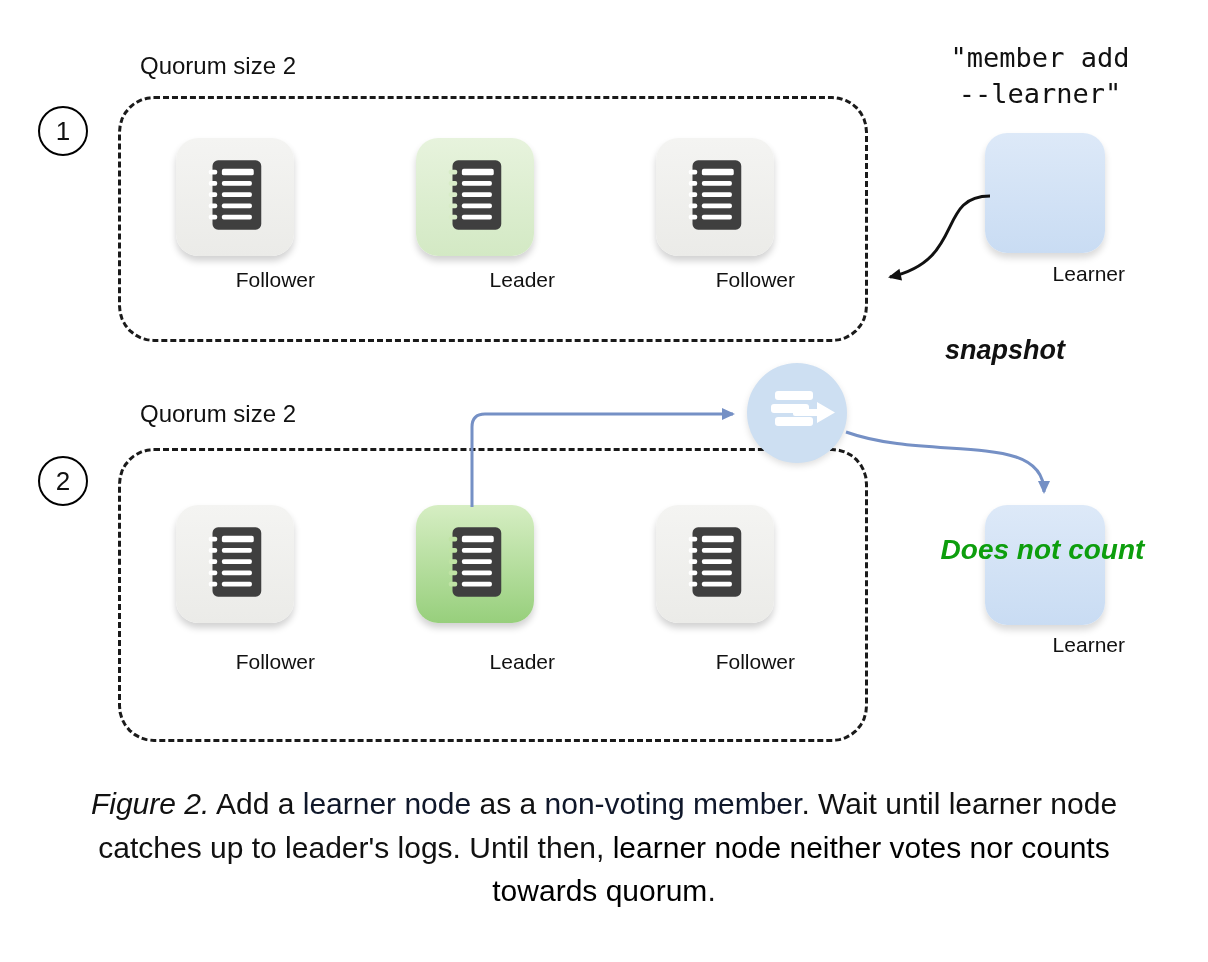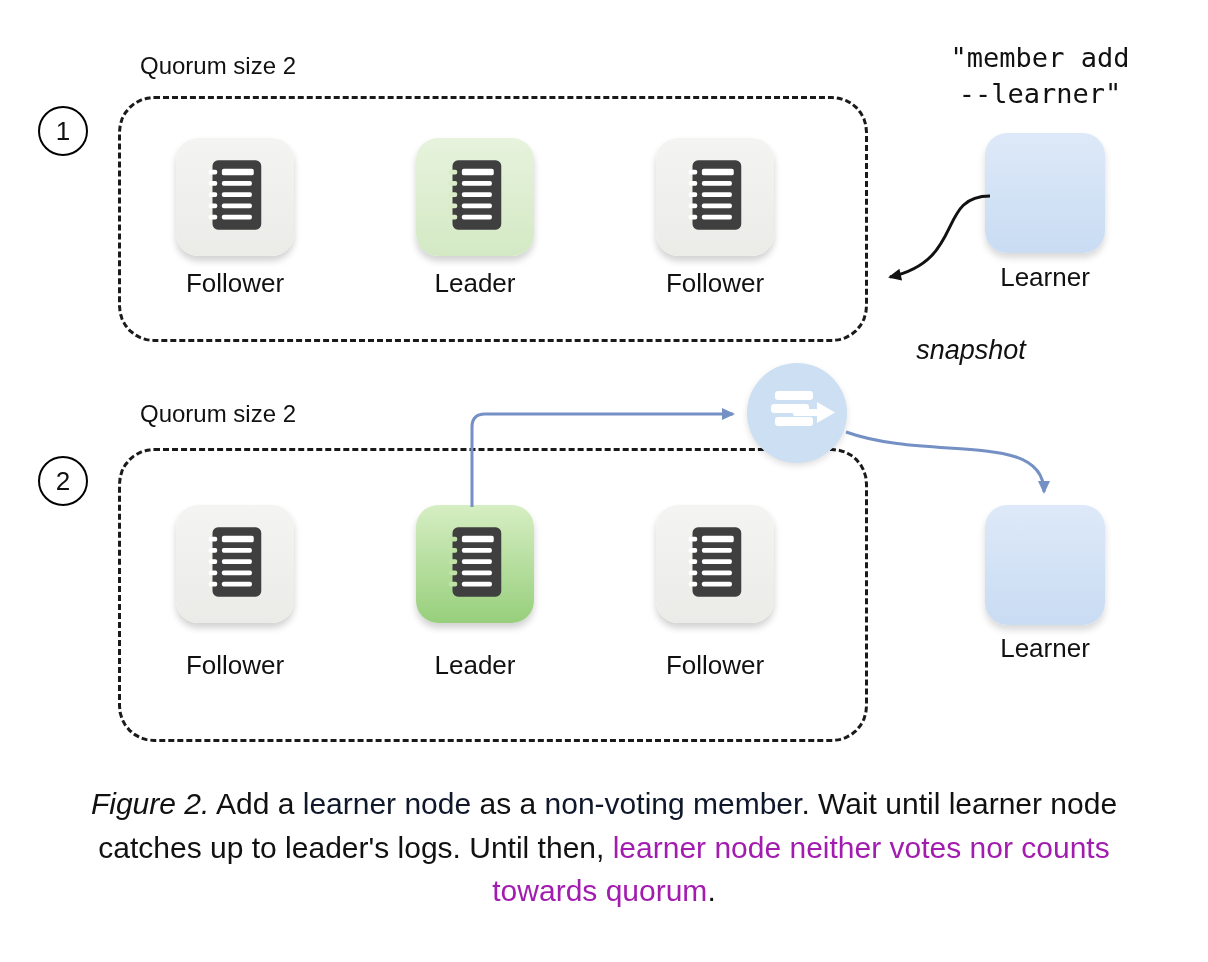--- a/index.html
+++ b/index.html
@@ -27,21 +27,21 @@
   
   .tile {
     width:118px; height:118px; border-radius:22px;
     display:flex; align-items:center; justify-content:center;
     box-shadow:0 5px 7px rgba(0,0,0,0.18);
   }
   .tile-gray   { background:linear-gradient(#f4f4f2,#ebebe8); }
   .tile-green-light  { background:linear-gradient(#e7f3dd,#d3e9c4); }
   .tile-green-strong { background:linear-gradient(#d6eec3,#97cf7c); }
 
-  .node-label { font-size:26px; text-align:center; }
+  .node-label { font-size:21px; text-align:right; }
 
   
   .learner-box {
     width:120px; height:120px; border-radius:22px;
     background:linear-gradient(#dde9f8,#c9dcf3);
     box-shadow:0 5px 7px rgba(0,0,0,0.15);
   }
 
   .mono-2line {
     font-family:"DejaVu Sans Mono", monospace;
@@ -58,21 +58,21 @@
   }
 
   .snapshot-wrap svg { filter:drop-shadow(0 3px 3px rgba(0,0,0,0.12)); }
 
   
   .caption {
     font-size:30px; line-height:1.45; text-align:center; color:#111; margin:0;
   }
   .caption .it   { font-style:italic; }
   .caption .blue { color:#0f172a; }
-  .caption .red  { color:#a21caf; }
+  .caption .red  { color:#000000; }
 
   svg.overlay { position:absolute; left:0; top:0; pointer-events:none; }
 </style>
 </head>
 <body>
 
 <div id="canvas">
 
   <div class="abs step-circle" style="left:38px; top:106px;">
     <span>1</span>
@@ -216,27 +216,28 @@
     <svg viewBox="0 0 104 104" width="104" height="104">
       <circle cx="52" cy="52" r="50" fill="#cddff2"></circle>
       <rect x="30" y="30" width="38" height="9" rx="3" fill="#fff"></rect>
       <rect x="26" y="43" width="38" height="9" rx="3" fill="#fff"></rect>
       <rect x="30" y="56" width="38" height="9" rx="3" fill="#fff"></rect>
       <rect x="48" y="48" width="28" height="7" rx="2" fill="#fff"></rect>
       <path d="M72 41 L90 51.5 L72 62 Z" fill="#fff"></path>
     </svg>
   </div>
 
-  <div class="abs annotation" style="left:816px; top:332px; width:310px;">
+  <div class="abs annotation" style="left:850px; top:332px; width:310px;font-weight:bold;">
     <div>snapshot</div>
   </div>
 
   <div class="abs learner-box" style="left:985px; top:505px;"></div>
 
   <div class="abs green-note" style="left:885px; top:532px; width:315px;">
+    <div>Does not count</div>
   </div>
 
   <div class="abs node-label" style="left:965px; top:633px; width:160px;">Learner</div>
 
   <svg class="overlay" width="1208" height="962" viewBox="0 0 1208 962">
     <defs>
       <marker id="arrBlack" markerUnits="userSpaceOnUse" markerWidth="18" markerHeight="18" refX="13" refY="8" orient="auto">
         <path d="M2,2 L15,8 L2,14 Z" fill="#111111"></path>
       </marker>
       <marker id="arrBlue" markerUnits="userSpaceOnUse" markerWidth="18" markerHeight="18" refX="13" refY="8" orient="auto">

